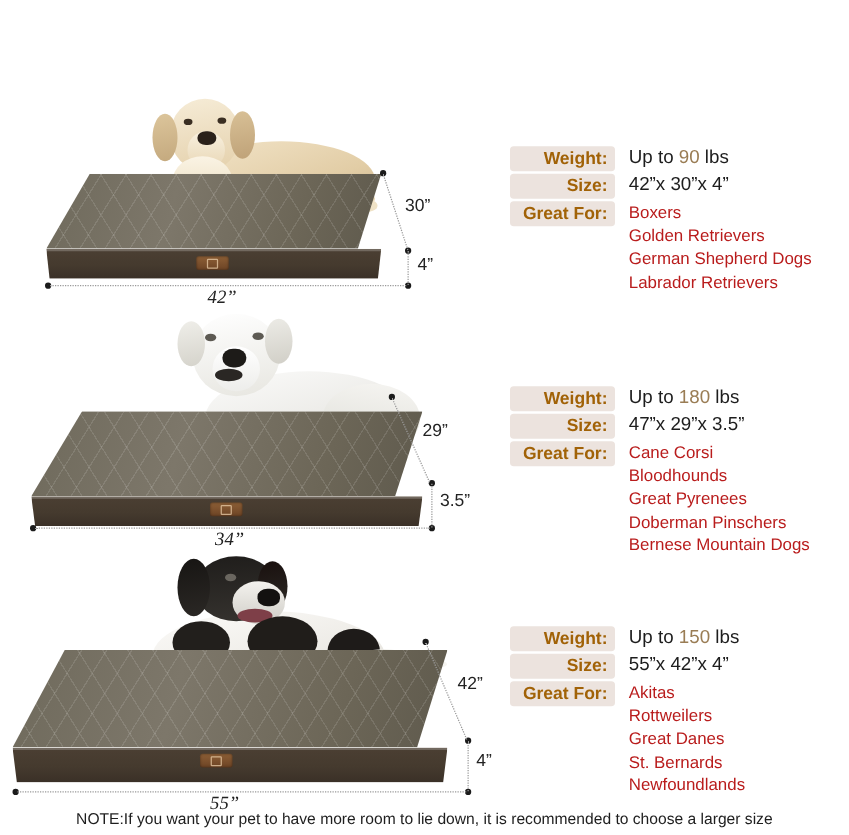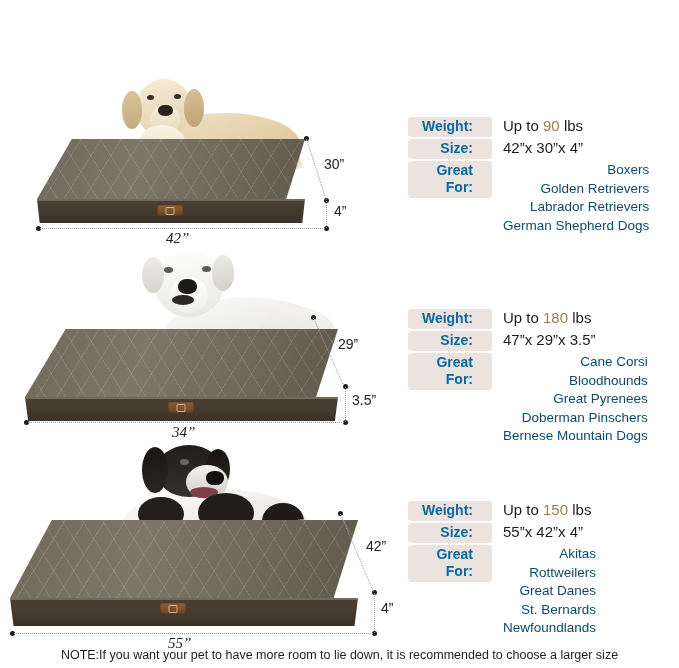--- a/index.html
+++ b/index.html
@@ -90,29 +90,29 @@
     position:absolute;font-size:15px;color:#222;
     font-family:"Liberation Serif", serif;font-style:italic;white-space:nowrap;
   }
   .dimlabel.upright{font-family:"Liberation Sans",sans-serif;font-style:normal;font-size:14px;}
 
   
   .spec{position:absolute;left:408px;width:271px;}
   .row{display:flex;align-items:flex-start;margin-bottom:2px;}
   .chip{
     width:84px;flex:0 0 84px;background:#ece3de;border-radius:3px;
-    text-align:right;padding:1px 19px 2px 4px;box-sizing:border-box;
-    font-size:14px;font-weight:bold;color:#0369a1;line-height:17px;
+    text-align:right;padding:1px 6px 2px 4px;box-sizing:border-box;
+    font-size:14px;font-weight:bold;color:#a16207;line-height:17px;
   }
   .val{
     padding-left:11px;font-size:15px;color:#1d1d1d;line-height:18px;white-space:nowrap;
   }
   .val .num{color:#9a7d55;}
   .breeds{padding-left:11px;}
-  .breeds div{font-size:13.5px;color:#0c4a6e;line-height:18.6px;white-space:nowrap;text-align:right;}
+  .breeds div{font-size:13.5px;color:#b91c1c;line-height:18.6px;white-space:nowrap;}
 
   
   .note{
     position:absolute;left:0;top:648px;width:679px;text-align:center;
     font-size:12.5px;color:#1e1e1e;
   }
 </style>
 </head>
 <body>
 
@@ -173,22 +173,22 @@
       </div>
       <div class="row">
         <div class="chip">Size:</div>
         <div class="val">42”x 30”x 4”</div>
       </div>
       <div class="row">
         <div class="chip">Great For:</div>
         <div class="breeds">
           <div>Boxers</div>
           <div>Golden Retrievers</div>
+          <div>German Shepherd Dogs</div>
           <div>Labrador Retrievers</div>
-          <div>German Shepherd Dogs</div>
         </div>
       </div>
     </div>
   </div>
 
   <div class="section" id="sec2">
 
     <div class="stage">
 
       <div class="dog" style="left:108px;top:2px;width:235px;height:130px;">

